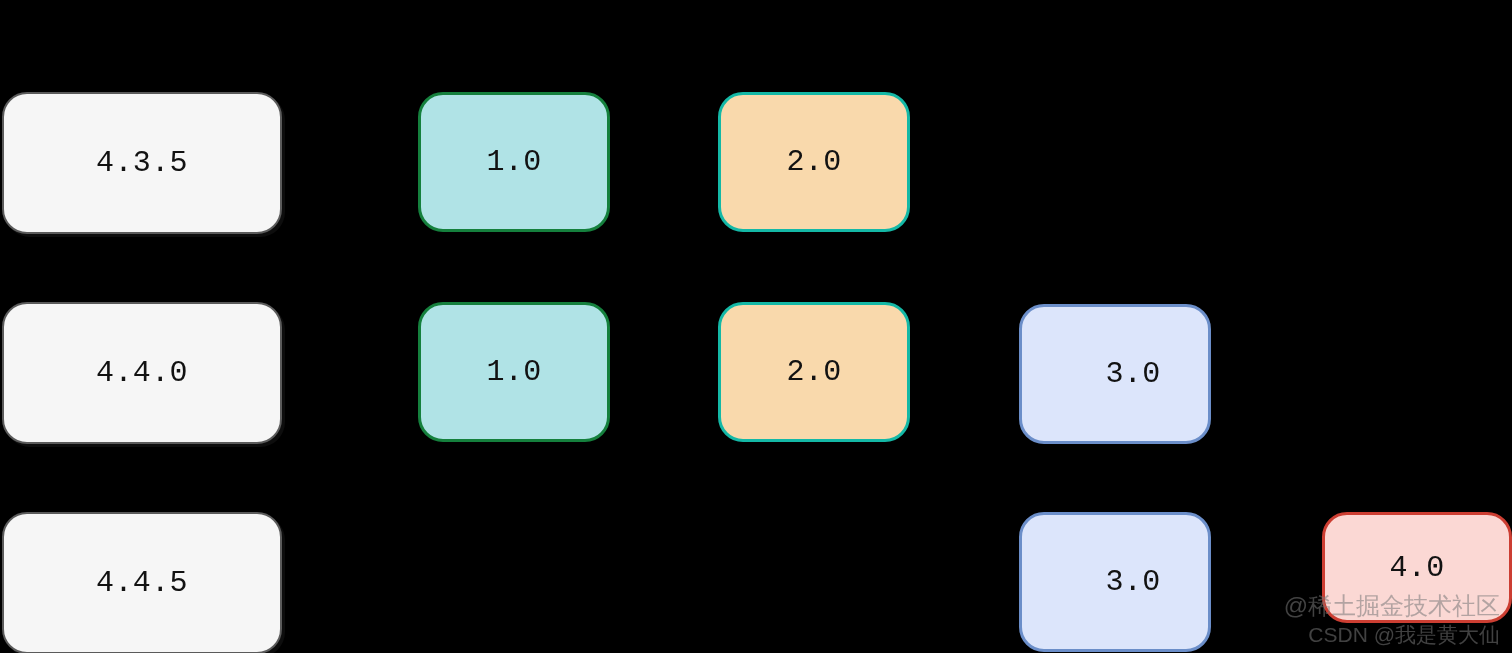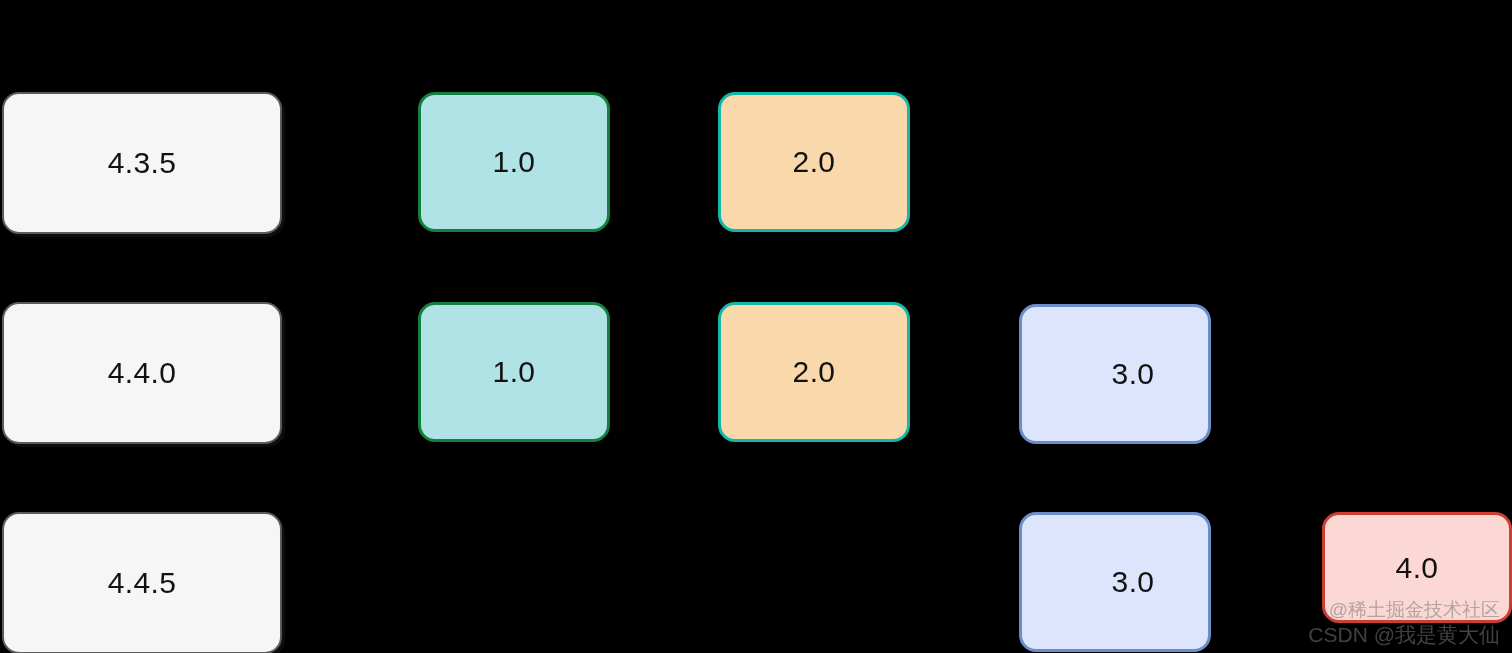--- a/index.html
+++ b/index.html
@@ -30,25 +30,26 @@
     width: 1512px;
     height: 653px;
     z-index: 1;
     pointer-events: none;
   }
 
   
   .node {
     position: absolute;
     box-sizing: border-box;
-    border-radius: 17px;
+    border-radius: 25px;
     display: flex;
     align-items: center;
     justify-content: center;
     z-index: 2;
+    font-family: Liberation Mono, monospace;
   }
   .node-label {
     font-size: 30px;
     line-height: 1;
     letter-spacing: 0.4px;
     color: #121212;
     white-space: nowrap;
   }
 
   .node.version {
@@ -78,21 +79,21 @@
   #watermark {
     position: absolute;
     right: 12px;
     bottom: 4px;
     z-index: 5;
     text-align: right;
     pointer-events: none;
     user-select: none;
   }
   .wm-line {
-    font-size: 19px;
+    font-size: 24px;
     line-height: 1.28;
     color: rgba(120, 120, 120, 0.55);
     white-space: nowrap;
   }
   .wm-line.second {
     font-size: 21px;
     color: rgba(130, 130, 130, 0.5);
   }
 </style>
 </head>

